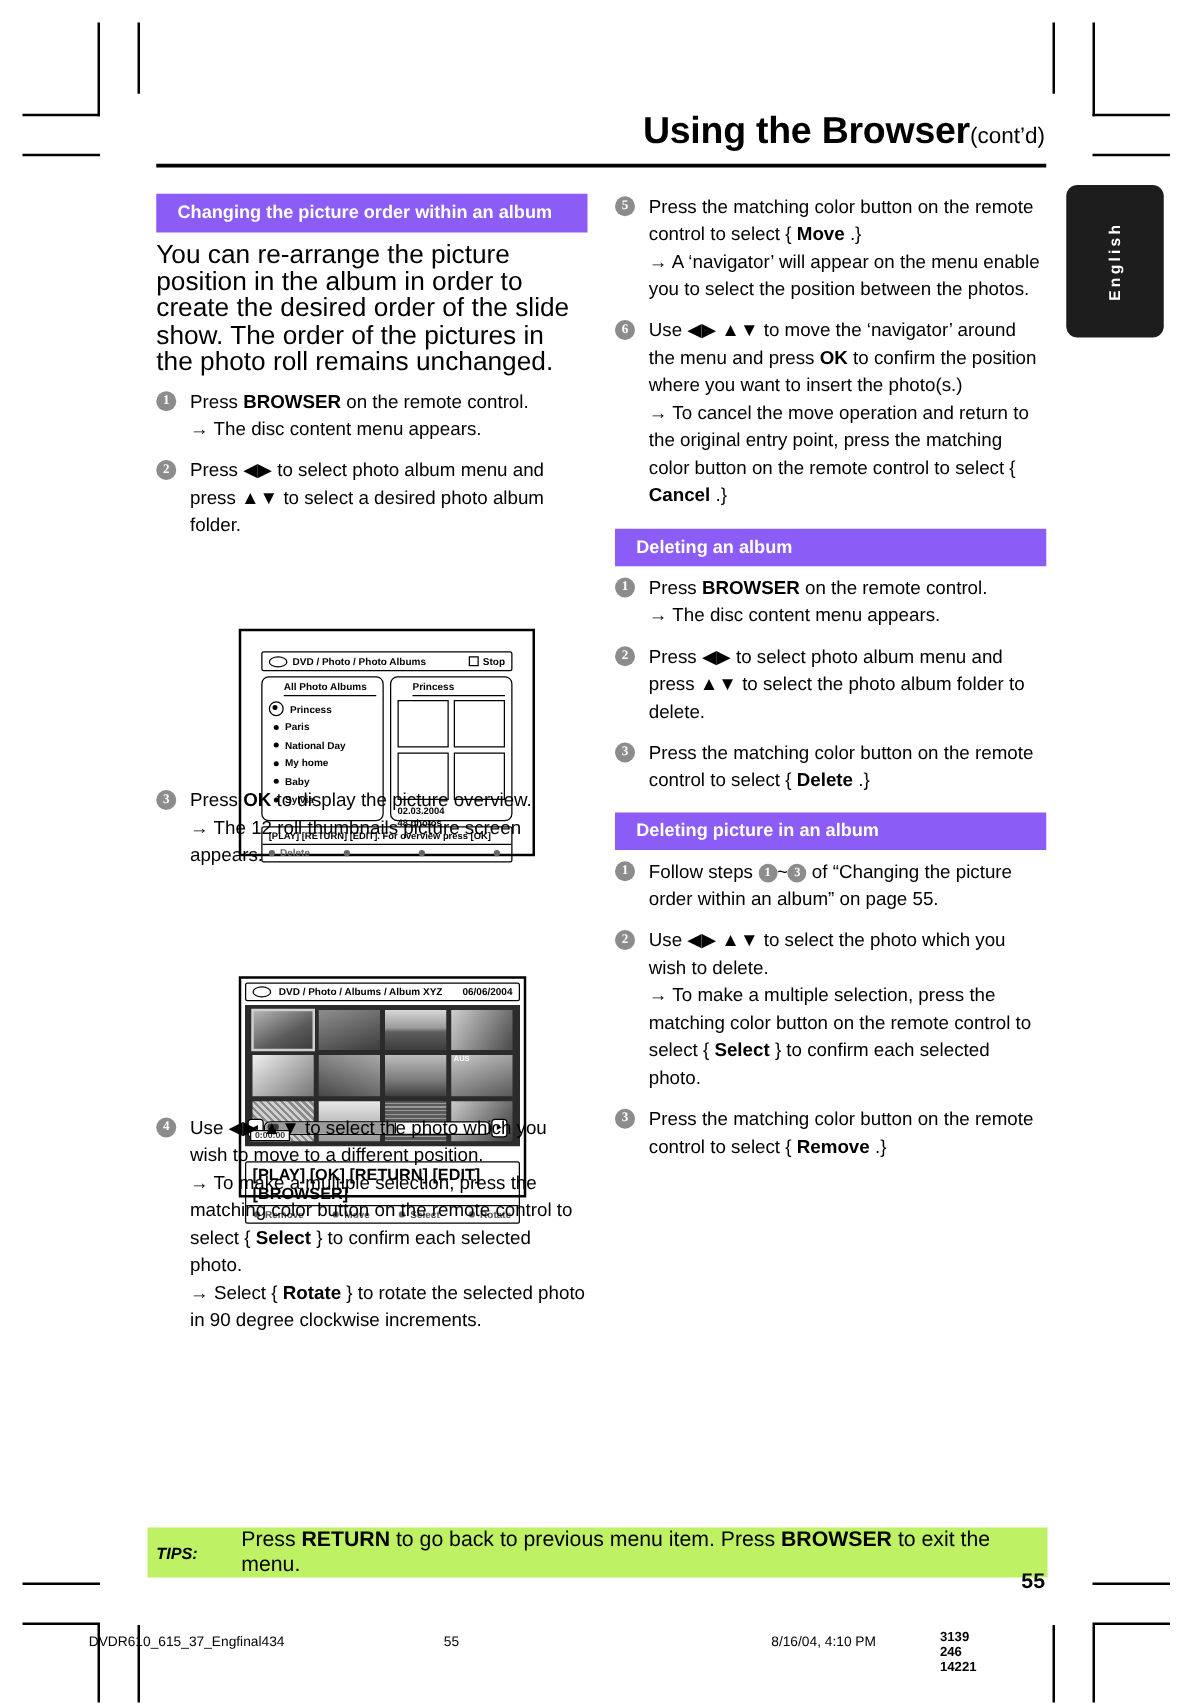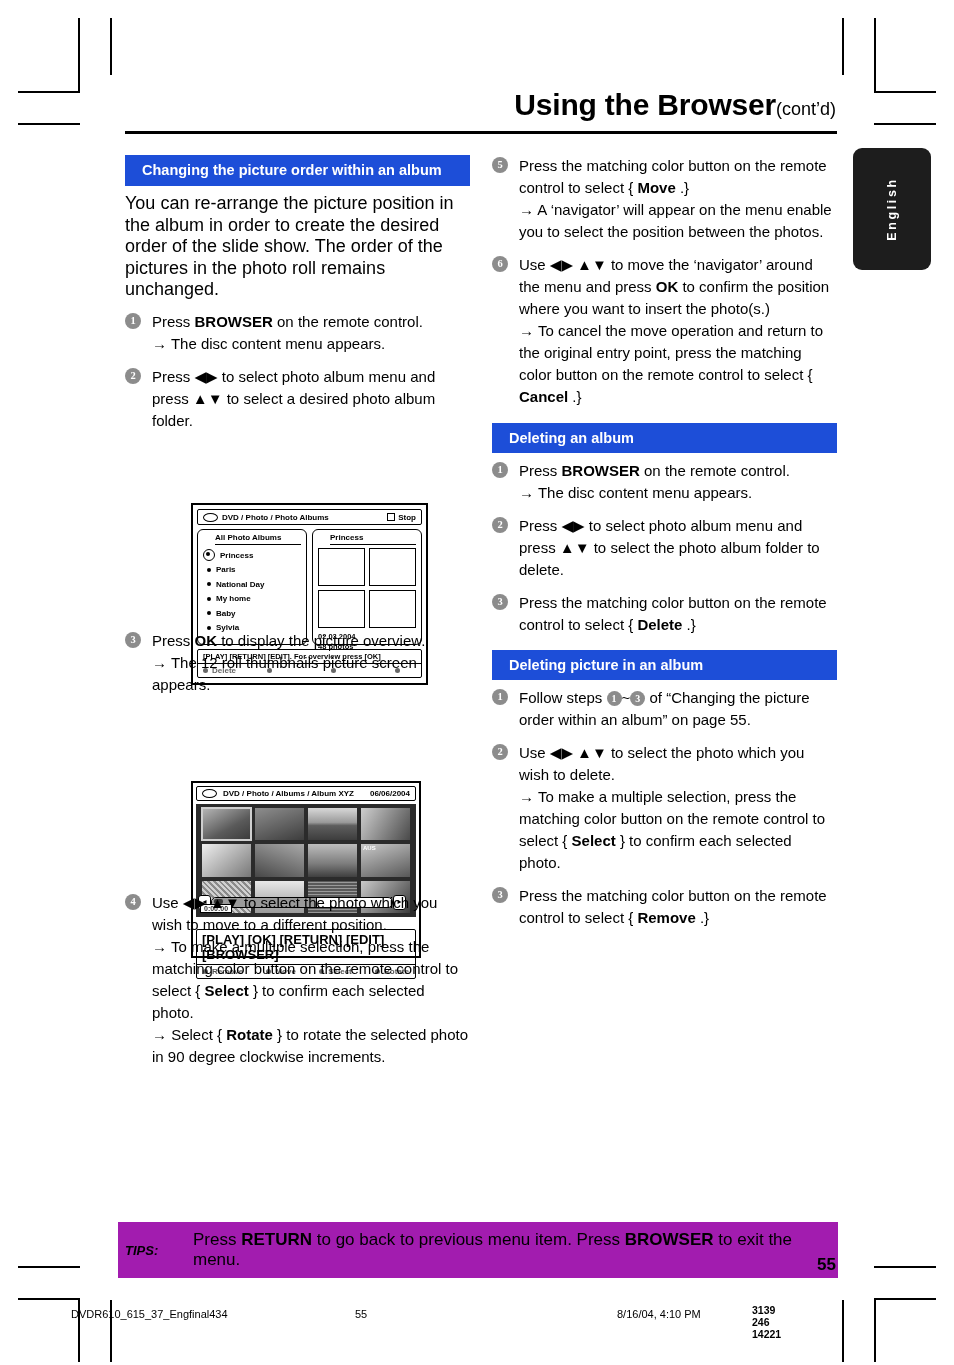--- a/index.html
+++ b/index.html
@@ -41,31 +41,31 @@
     white-space:nowrap;
   }
 
   
   .col{position:absolute;top:155px;width:345px;}
   #col-left{left:125px;}
   #col-right{left:492px;}
 
   
   .sec-bar{
-    background:#1d4ed8;color:#ffffff;
+    background:#8b5cf6;color:#ffffff;
     font-size:14.5px;font-weight:bold;
     padding:5px 0 5px 17px;
     line-height:20px;
     margin-bottom:7px;
   }
   .sec-bar.two-line{padding-bottom:6px;}
 
   
   .para{
-    font-size:18px;line-height:21.5px;
+    font-size:21px;line-height:21.5px;
     margin:0 0 10px 0;
   }
   .step{
     position:relative;
     padding-left:27px;
     font-size:15px;line-height:22px;
     margin-bottom:11px;
   }
   .step .num{
     position:absolute;left:0;top:2px;
@@ -90,21 +90,21 @@
   
   .tv{
     position:relative;
     border:2px solid #000;
     background:#fff;
     box-sizing:border-box;
   }
   #tv-albums{
     position:absolute;left:66px;top:348px;
     width:237px;height:182px;
-    padding:4px;
+    padding:16px;
   }
   .tv-topbar{
     border:1.5px solid #000;border-radius:2px;
     height:16px;display:flex;align-items:center;
     padding:0 5px;box-sizing:border-box;
     font-size:8px;font-weight:bold;
     justify-content:space-between;
   }
   .tv-topbar .left{display:flex;align-items:center;gap:4px;}
   .disc-icon{
@@ -247,22 +247,22 @@
     border-bottom:1.2px solid #000;
   }
   .ov-botbar .ln2{
     display:flex;align-items:center;justify-content:space-between;
     padding:2px 6px;font-size:8px;font-weight:bold;color:#555;
   }
 
   
   #tips-box{
     position:absolute;left:118px;top:1222px;
-    width:720px;height:56px;
-    background:#a21caf;
+    width:720px;height:40px;
+    background:#bef264;
     display:flex;align-items:center;
   }
   #tips-label{
     font-size:13px;font-style:italic;font-weight:bold;
     padding-left:7px;width:68px;flex:none;
   }
   #tips-text{font-size:17px;}
 
   
   #page-number{

